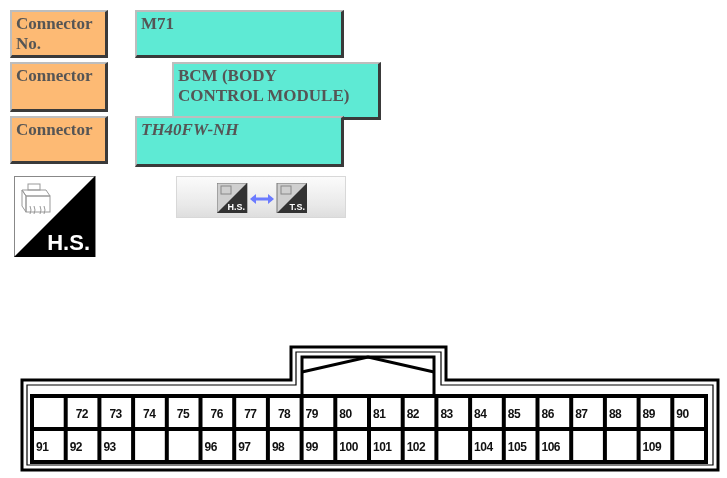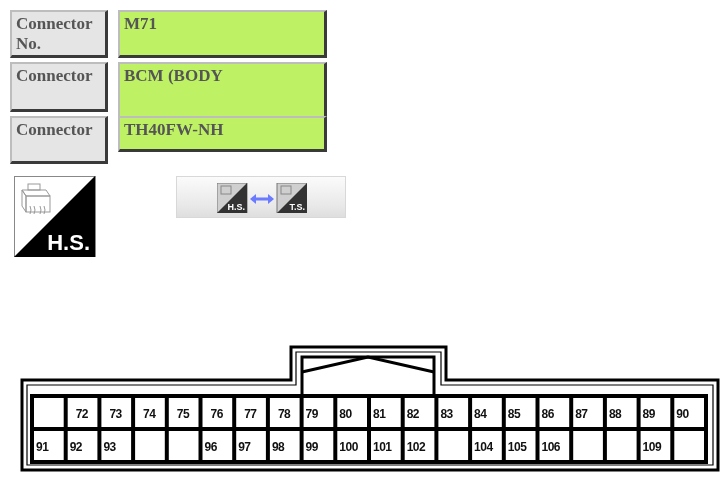--- a/index.html
+++ b/index.html
@@ -1,21 +1,21 @@
 <!DOCTYPE html>
 <html><head>
   <meta charset="utf-8">
   <style>
     html, body { margin:0; padding:0; background:#ffffff; }
     body { width:727px; height:478px; position:relative; overflow:hidden; font-family:"Liberation Serif", serif; }
     .info-row { position:absolute; left:10px; }
     .lbl, .val { position:absolute; top:0; box-sizing:border-box; font-weight:bold; font-size:17px; line-height:20px; padding:2px 4px; }
-    .lbl { left:0; width:98px; background:#e5e5e5; color:#555555;
+    .lbl { left:0; width:98px; background:#fdba74; color:#555555;
       border-top:2px solid #bdbdbd; border-left:2px solid #bdbdbd; border-right:3px solid #3a3a3a; border-bottom:3px solid #3a3a3a; }
-    .val { left:108px; width:209px; background:#bef264; color:#555555;
+    .val { left:125px; width:209px; background:#5eead4; color:#555555;
       border-top:2px solid #bdbdbd; border-left:2px solid #bdbdbd; border-right:3px solid #3a3a3a; border-bottom:3px solid #3a3a3a; }
     .hs-icon { position:absolute; left:14px; top:176px; width:82px; height:81px; }
     .toggle-btn { position:absolute; left:176px; top:176px; width:170px; height:42px; box-sizing:border-box;
       border:1px solid #d8d8d8; background:linear-gradient(#fbfbfb, #e9e9e9 70%, #dedede); cursor:pointer; }
     .toggle-btn svg { position:absolute; left:40px; top:6px; }
     .connector { position:absolute; left:0; top:0; }
     .pin { font-family:"Liberation Sans", sans-serif; font-size:12px; fill:#111; font-weight:bold; letter-spacing:-0.5px; }
   </style>
 </head>
 <body>
@@ -27,29 +27,30 @@
       <div>No.</div>
     </div>
     <div class="val" style="height:48px;">
       <div>M71</div>
     </div>
   </div>
   <div class="info-row" style="top:62px;">
     <div class="lbl" style="height:50px;">
       <div>Connector</div>
     </div>
-    <div class="val" style="height:58px;">
+    <div class="val" style="height:58px;margin-left:37px;">
       <div>BCM (BODY</div>
+      <div>CONTROL MODULE)</div>
     </div>
   </div>
   <div class="info-row" style="top:116px;">
     <div class="lbl" style="height:48px;">
       <div>Connector</div>
     </div>
-    <div class="val" style="height:36px;">
+    <div class="val" style="height:51px;font-style:italic;">
       <div>TH40FW-NH</div>
     </div>
   </div>
 </div>
 
 <div class="hs-icon">
   <svg width="82" height="81" viewBox="0 0 82 81">
     <rect x="0.5" y="0.5" width="81" height="80" fill="#ffffff" stroke="#888" stroke-width="1"></rect>
     <polygon points="81,0 81,81 0,81" fill="#000"></polygon>
     <g stroke="#999" stroke-width="1" fill="none">

